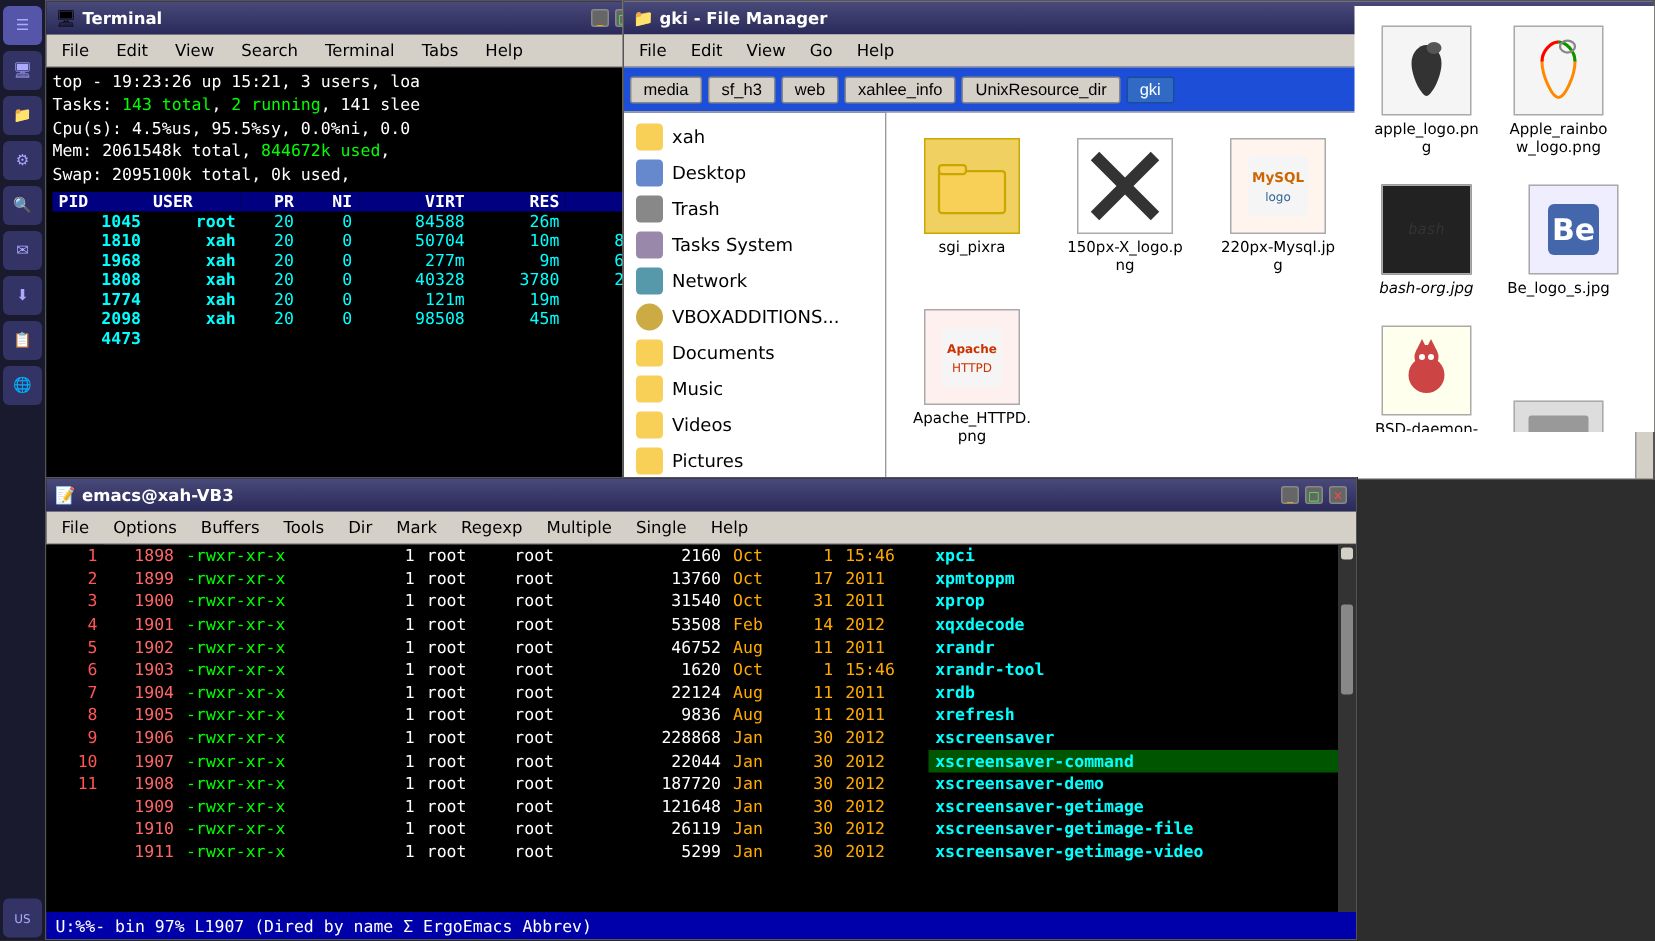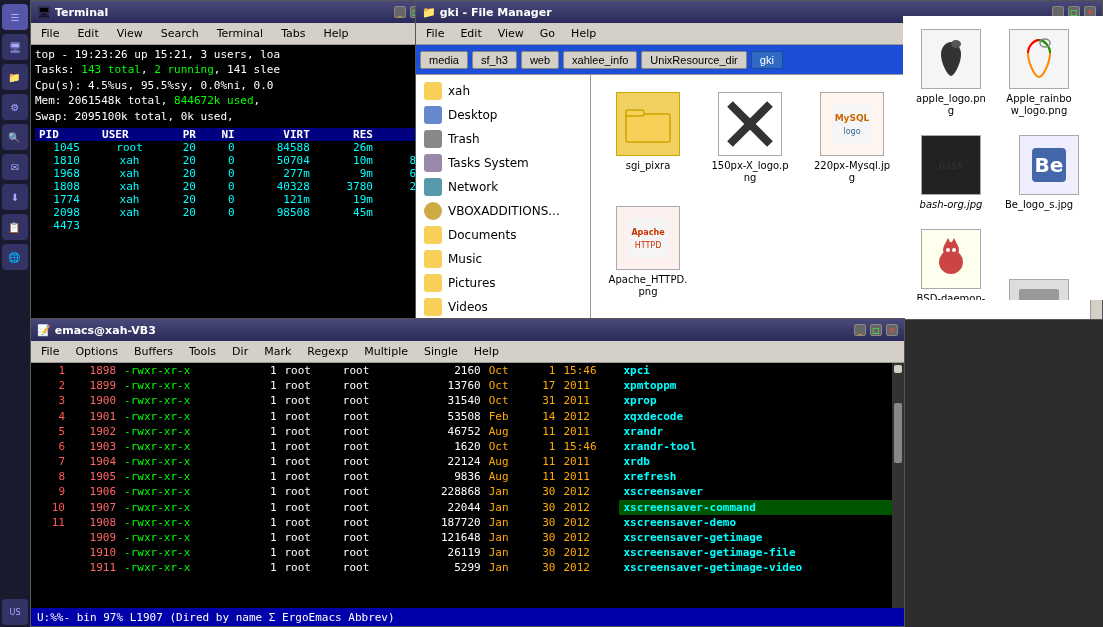--- a/index.html
+++ b/index.html
@@ -131,21 +131,22 @@
     }
     .proc-table th:first-child, .proc-table th:nth-child(2) {
       text-align: left;
     }
     .proc-table td {
       text-align: right;
       padding: 0 4px;
       color: #00ffff;
     }
     .proc-table td:first-child, .proc-table td:nth-child(2) {
-      text-align: center;
+      text-align: right;
+      font-weight: bold;
     }
 
     
     .filemanager-window {
       position: absolute;
       left: 415px;
       top: 0;
       width: 688px;
       height: 320px;
       background: #d4d0c8;
@@ -519,25 +520,25 @@
       <div class="fm-sidebar-item">
         <div class="fm-icon-small" style="background:#f8d058;border-radius:3px;"></div>
         <span>Documents</span>
       </div>
       <div class="fm-sidebar-item">
         <div class="fm-icon-small" style="background:#f8d058;border-radius:3px;"></div>
         <span>Music</span>
       </div>
       <div class="fm-sidebar-item">
         <div class="fm-icon-small" style="background:#f8d058;border-radius:3px;"></div>
+        <span>Videos</span>
+      </div>
+      <div class="fm-sidebar-item">
+        <div class="fm-icon-small" style="background:#f8d058;border-radius:3px;"></div>
         <span>Pictures</span>
-      </div>
-      <div class="fm-sidebar-item">
-        <div class="fm-icon-small" style="background:#f8d058;border-radius:3px;"></div>
-        <span>Videos</span>
       </div>
     </div>
 
     <div class="fm-content">
       <div class="fm-files-grid">
 
         <div class="fm-file-item">
           <div class="fm-file-icon" style="background:#f0d060;border:1px solid #c8a800;">
             <svg width="48" height="40" viewBox="0 0 48 40">
               <rect x="2" y="10" width="44" height="28" rx="2" fill="#f8d058" stroke="#c8a800" stroke-width="1.5"></rect>
@@ -590,21 +591,21 @@
           <span class="fm-file-name">Apache_HTTPD.png</span>
         </div>
       </div>
     </div>
     <div class="fm-scrollbar">
       <div style="height:20px;background:#aaa;width:10px;margin:2px auto;border-radius:3px;"></div>
     </div>
   </div>
 </div>
 
-<div style="position:absolute;left:903px;top:16px;width:200px;height:284px;background:#ffffff;overflow:hidden;padding:8px;">
+<div style="position:absolute;left:903px;top:4px;width:200px;height:284px;background:#ffffff;overflow:hidden;padding:8px;">
   <div style="display:flex;flex-wrap:wrap;gap:8px;">
 
     <div class="fm-file-item" style="width:80px;">
       <div class="fm-file-icon" style="background:#f5f5f5;width:60px;height:60px;">
         <svg width="50" height="50" viewBox="0 0 50 50">
           <path d="M25 8 C20 8 15 13 15 20 C15 30 22 42 25 42 C28 42 35 30 35 20 C35 13 30 8 25 8Z" fill="#333"></path>
           <ellipse cx="30" cy="10" rx="5" ry="4" fill="#555"></ellipse>
         </svg>
       </div>
       <span class="fm-file-name">apple_logo.png</span>

